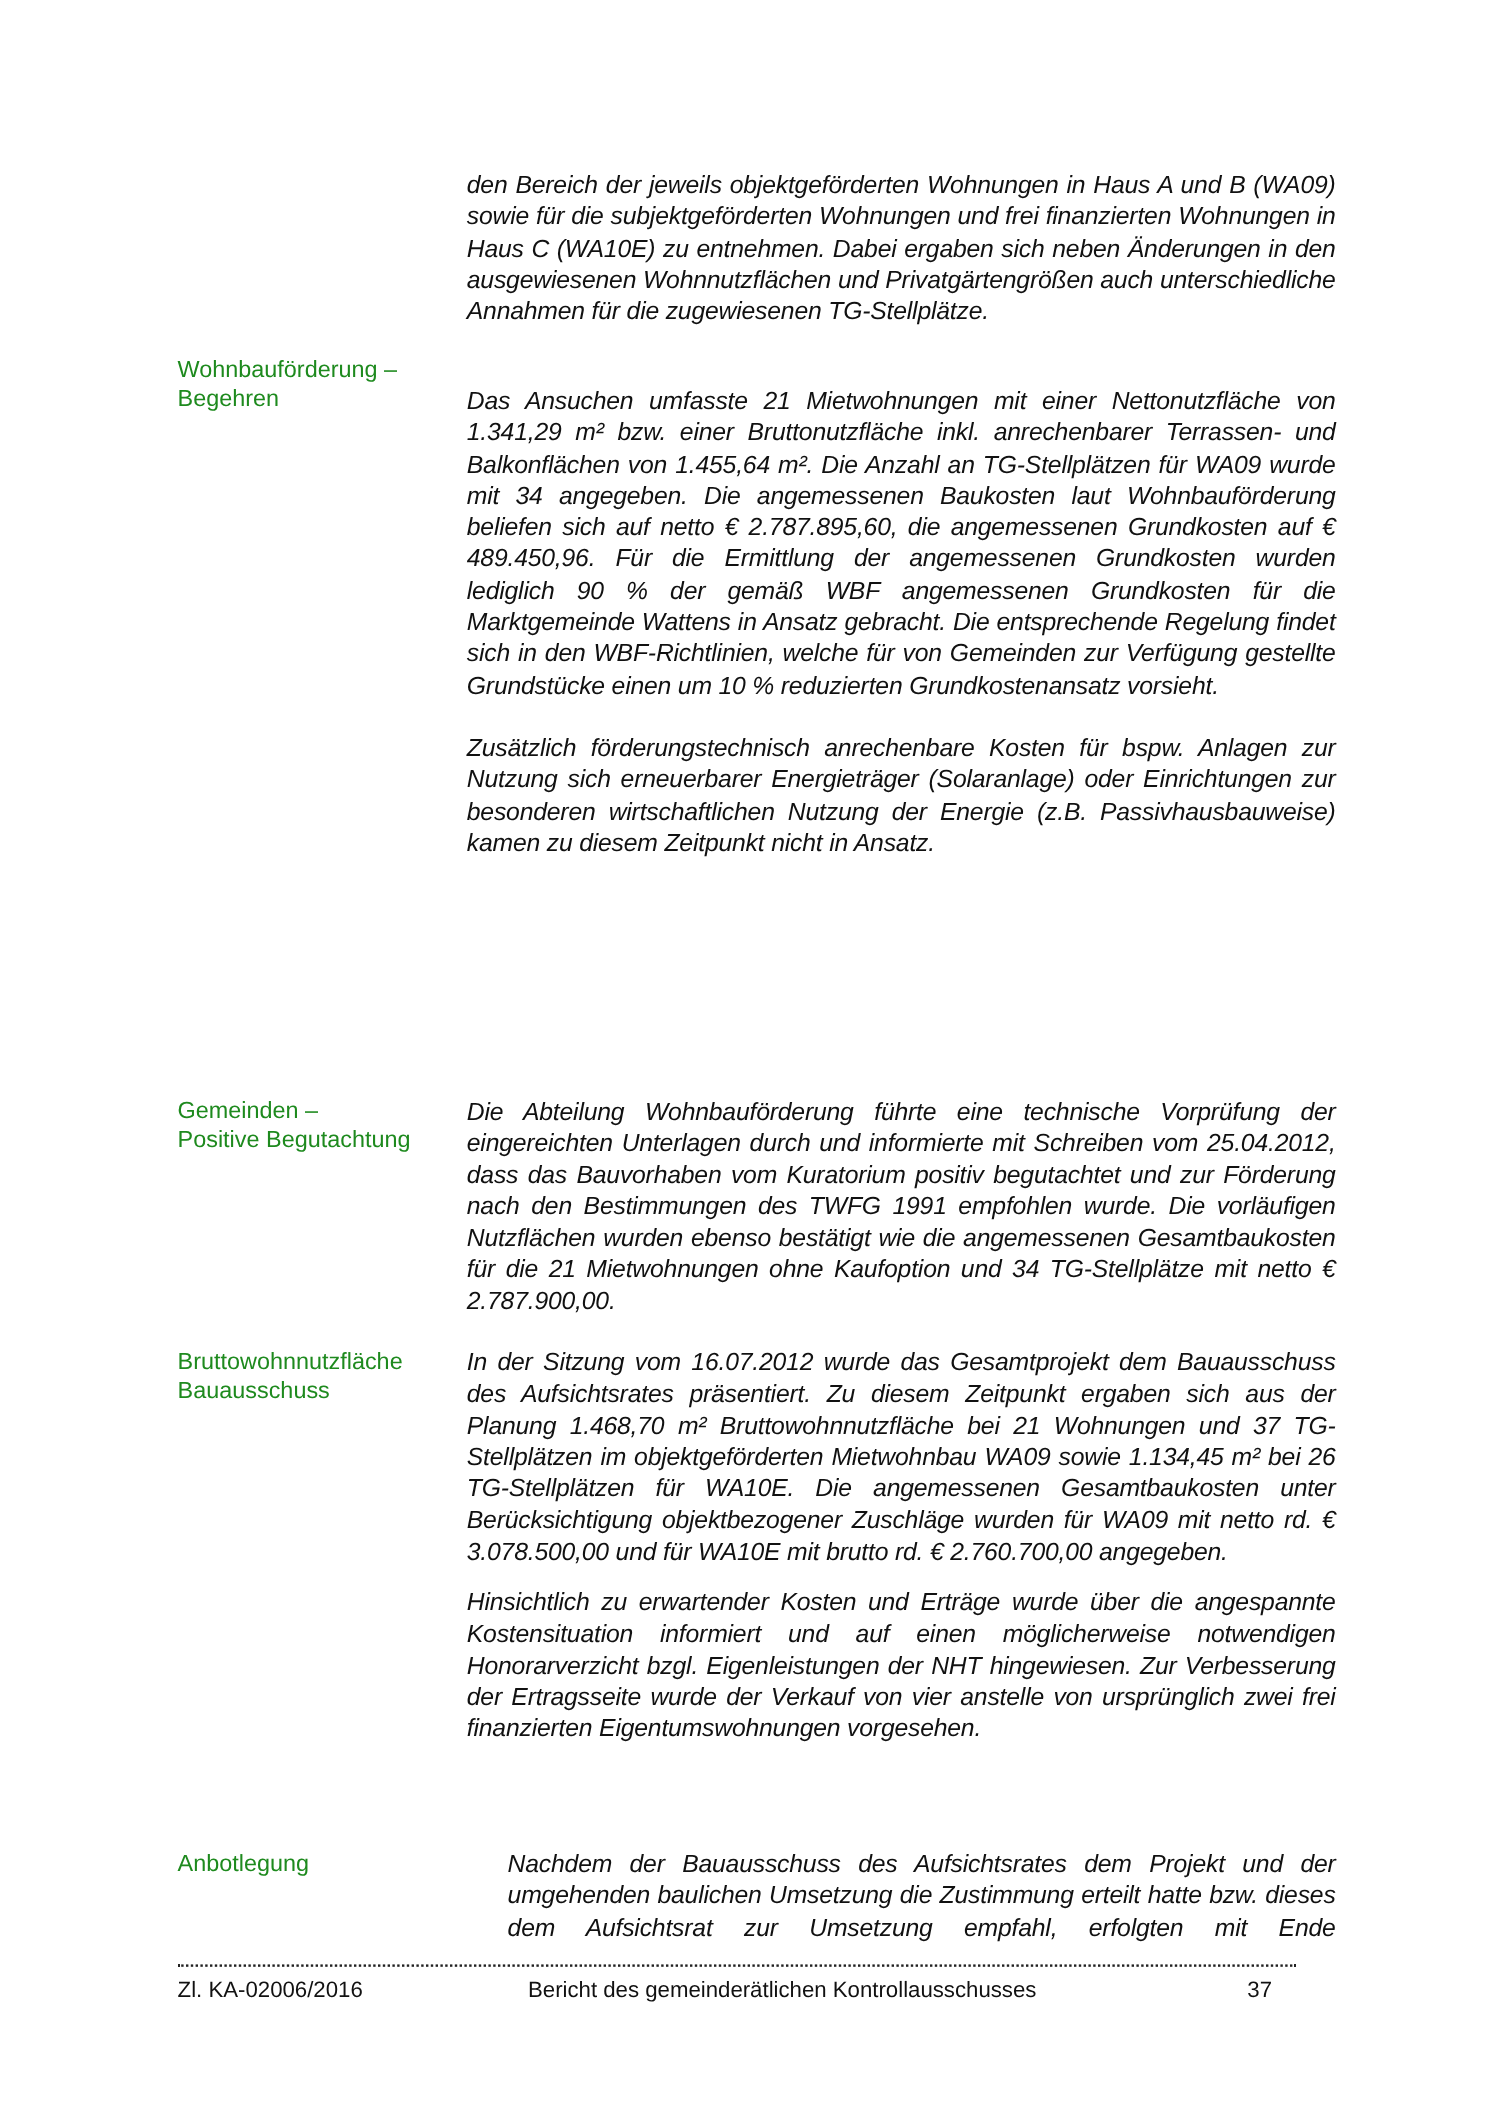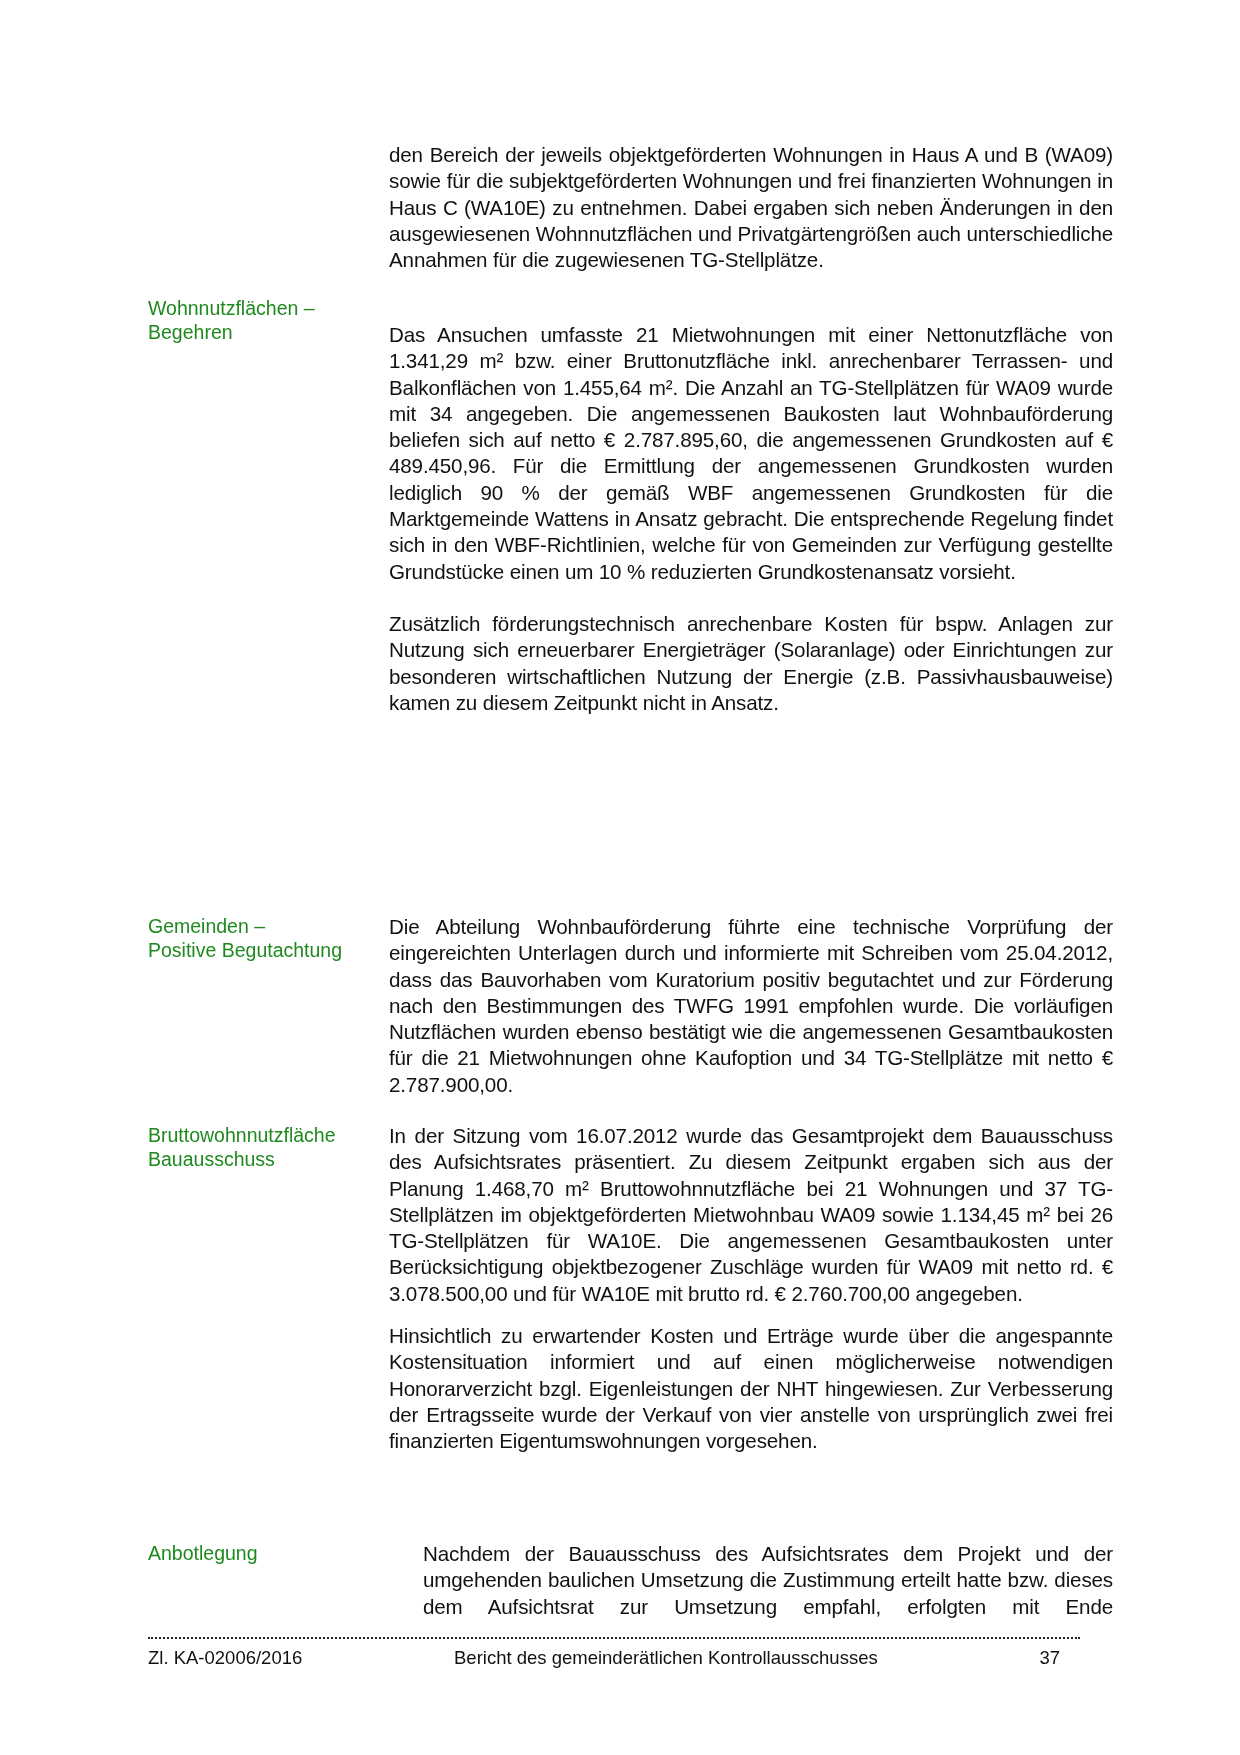--- a/index.html
+++ b/index.html
@@ -4,44 +4,44 @@
 <style>
   html, body { margin: 0; padding: 0; background: #ffffff; }
   body { width: 1240px; height: 1755px; position: relative; overflow: hidden;
          font-family: "Liberation Sans", "DejaVu Sans", sans-serif; color: #111; }
   .page { position: absolute; left: 0; top: 0; width: 1240px; height: 1755px; }
   .row { position: absolute; left: 148px; width: 965px; }
   .margin-label { position: absolute; left: 0; top: 0; width: 230px;
                   color: #1e8a1e; font-size: 19.5px; line-height: 24px; }
   .body-text { position: absolute; left: 241px; width: 724px;
                font-size: 20.6px; line-height: 26.3px; text-align: justify;
-               hyphens: manual; letter-spacing: -0.15px; }
+               hyphens: manual; letter-spacing: -0.15px; font-style: italic; }
   .body-text p { margin: 0; }
   .footer-rule { position: absolute; left: 148px; top: 1637px; width: 932px; height: 2px;
                  border-top: 2px dotted #222; }
   .footer { position: absolute; left: 148px; top: 1647px; width: 940px;
             font-size: 18.5px; line-height: 22px; color: #111; }
   .footer .left { position: absolute; left: 0; top: 0; text-align: right; }
-  .footer .center { position: absolute; left: 292px; top: 0; margin-left: 14px; }
+  .footer .center { position: absolute; left: 292px; top: 0; }
   .footer .right { position: absolute; right: 28px; top: 0; }
 </style>
 </head>
 <body>
 
 <div class="page">
 
   <div class="row" style="top:142px;">
     <div class="body-text">
       <p>den Bereich der jeweils objektgeförderten Wohnungen in Haus A und B (WA09) sowie für die subjektgeförderten Wohnungen und frei finanzier­ten Wohnungen in Haus C (WA10E) zu entnehmen. Dabei ergaben sich neben Änderungen in den ausgewiesenen Wohnnutzflächen und Privatgärtengrößen auch unterschiedliche Annahmen für die zugewie­senen TG-Stellplätze.</p>
     </div>
   </div>
 
   <div class="row" style="top:296px;">
     <div class="margin-label">
-      <div>Wohnnutzflächen –</div>
+      <div>Wohnbauförderung –</div>
       <div>Begehren</div>
     </div>
     <div class="body-text">
       <p style="margin-top:26px;">Das Ansuchen umfasste 21 Mietwohnungen mit einer Nettonutzfläche von 1.341,29 m² bzw. einer Bruttonutzfläche inkl. anrechenbarer Ter­rassen- und Balkonflächen von 1.455,64 m². Die Anzahl an TG-Stellplätzen für WA09 wurde mit 34 angegeben. Die angemesse­nen Baukosten laut Wohnbauförderung beliefen sich auf netto € 2.787.895,60, die angemessenen Grundkosten auf € 489.450,96. Für die Ermittlung der angemessenen Grundkosten wurden lediglich 90 % der gemäß WBF angemessenen Grundkosten für die Marktgemeinde Wattens in Ansatz gebracht. Die entsprechende Regelung findet sich in den WBF-Richtlinien, welche für von Gemeinden zur Verfügung gestell­te Grundstücke einen um 10 % reduzierten Grundkostenansatz vor­sieht.</p>
       <p style="margin-top:26px;">Zusätzlich förderungstechnisch anrechenbare Kosten für bspw. Anla­gen zur Nutzung sich erneuerbarer Energieträger (Solaranlage) oder Einrichtungen zur besonderen wirtschaftlichen Nutzung der Energie (z.B. Passivhausbauweise) kamen zu diesem Zeitpunkt nicht in Ansatz.</p>
     </div>
   </div>
 
   <div class="row" style="top:914px;">
     <div class="margin-label">

